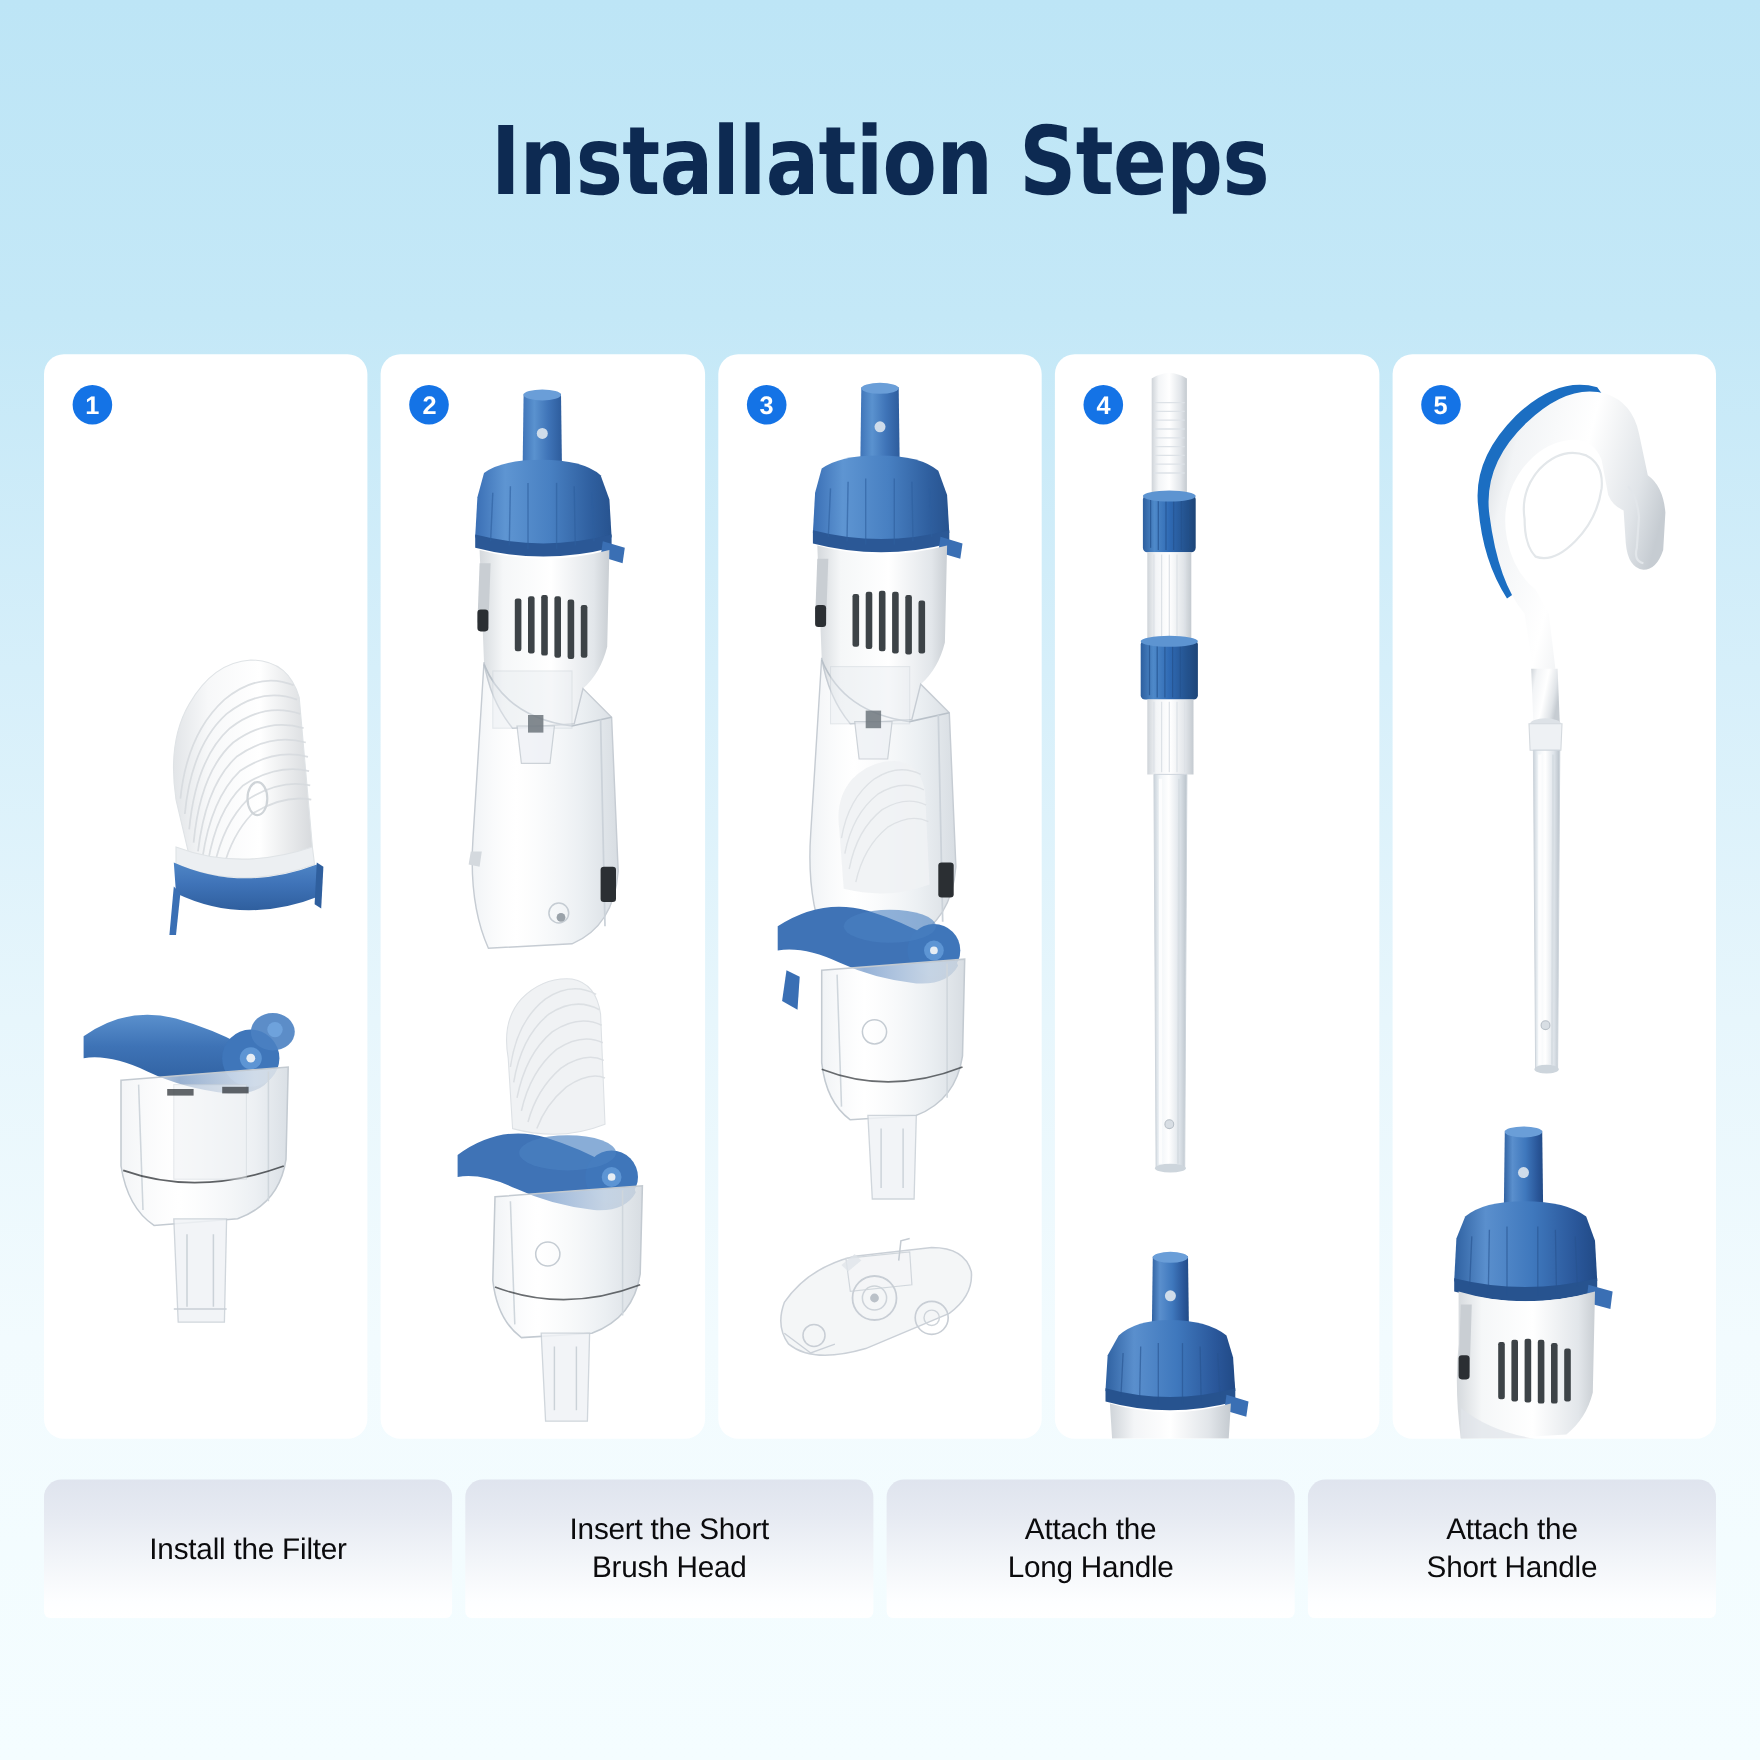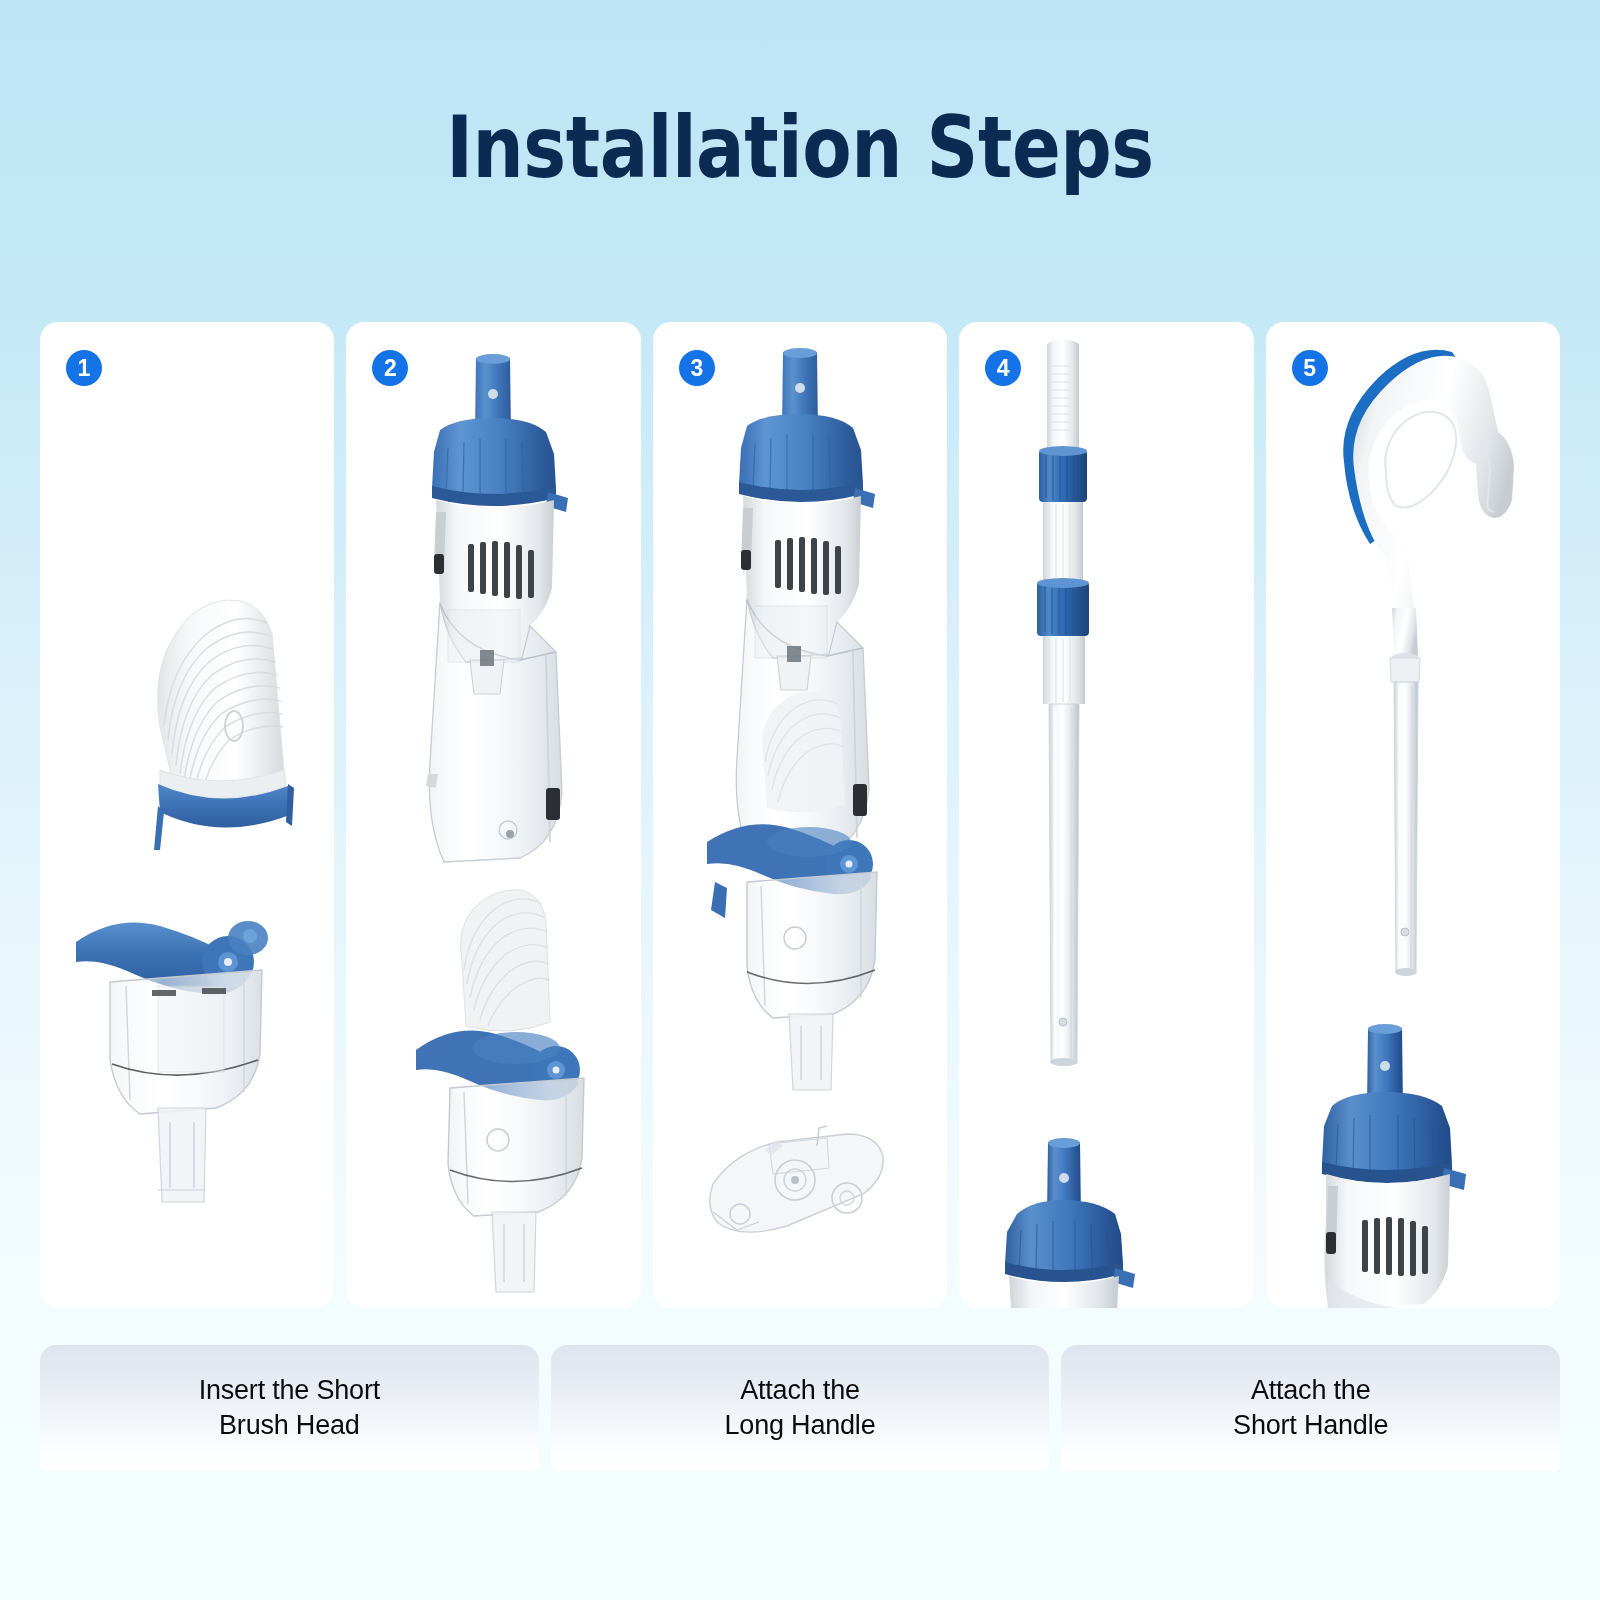--- a/index.html
+++ b/index.html
@@ -615,19 +615,20 @@
           <rect x="60" y="910" width="10" height="22" rx="3" fill="#2b2f33"></rect>
           <path d="M62 958 Q90 980 130 986 L62 986 Z" fill="#dfe4e9" opacity="0.7"></path>
         </g>
       </svg>
     </div>
   </div>
 
 </div>
 
 <div class="captions">
+  <div class="caption">Install the Filter</div>
   <div class="caption">Insert the Short
 Brush Head</div>
   <div class="caption">Attach the
 Long Handle</div>
   <div class="caption">Attach the
 Short Handle</div>
 </div>
 
 </body></html>

